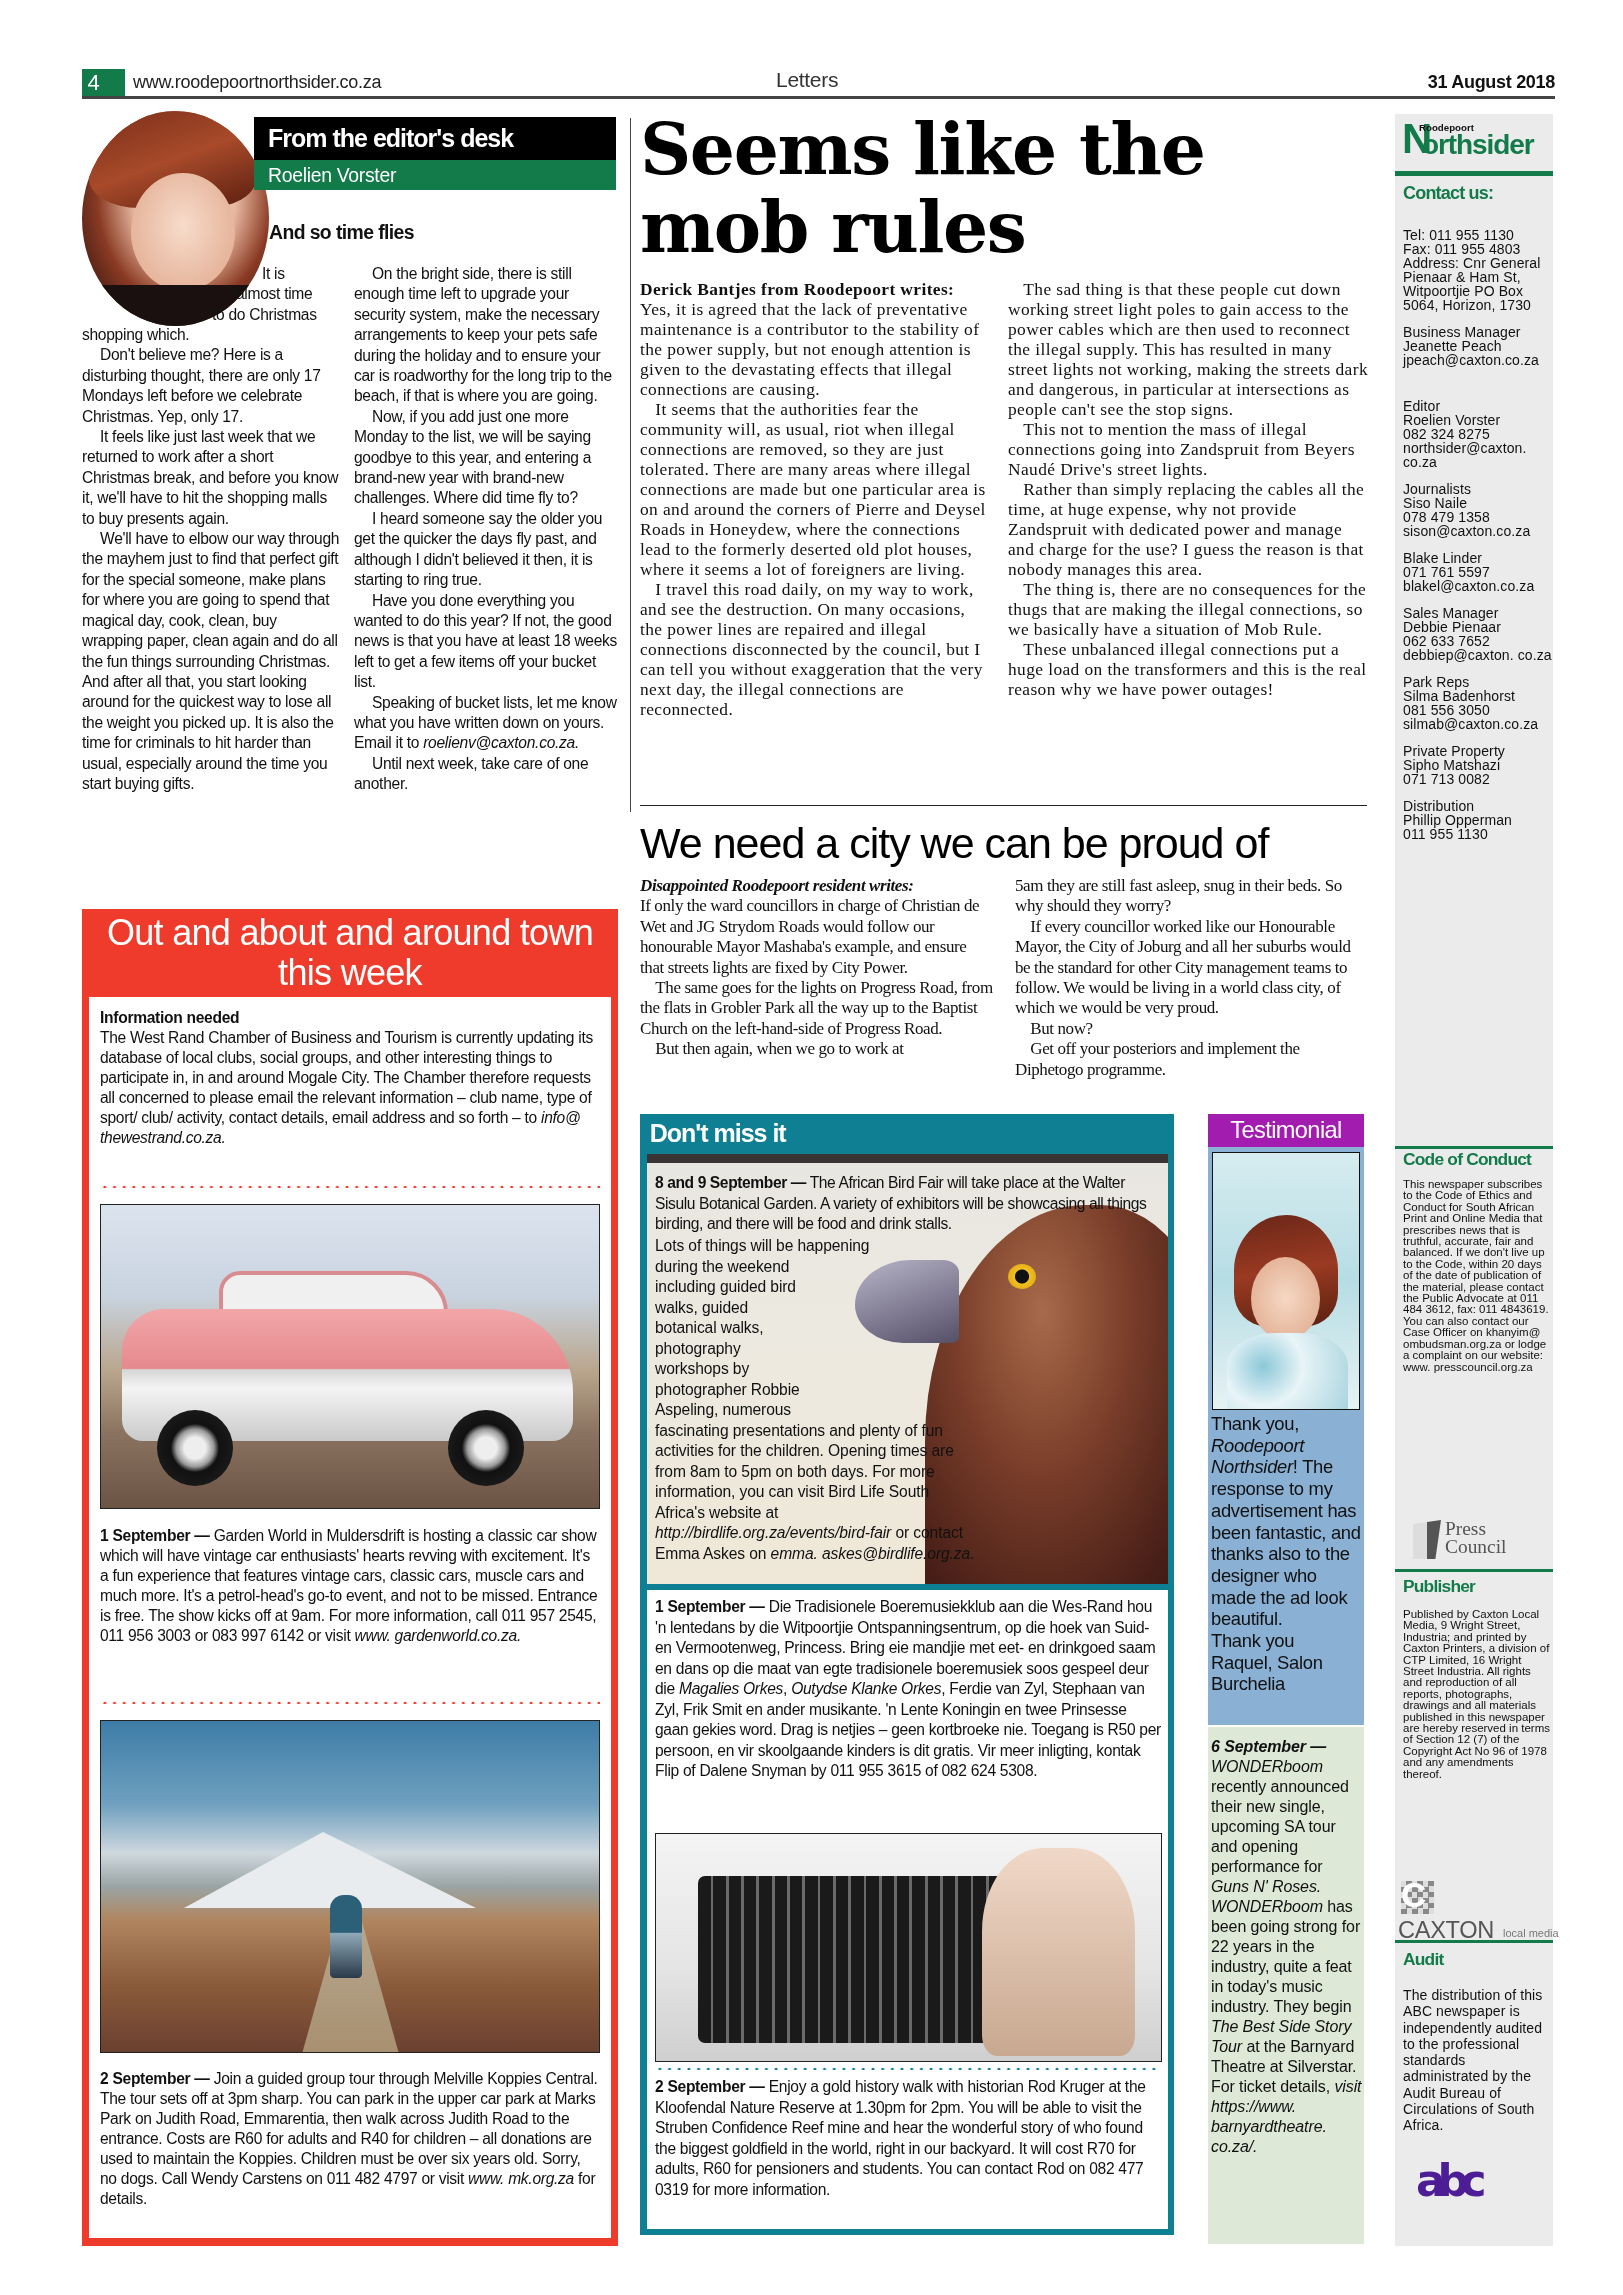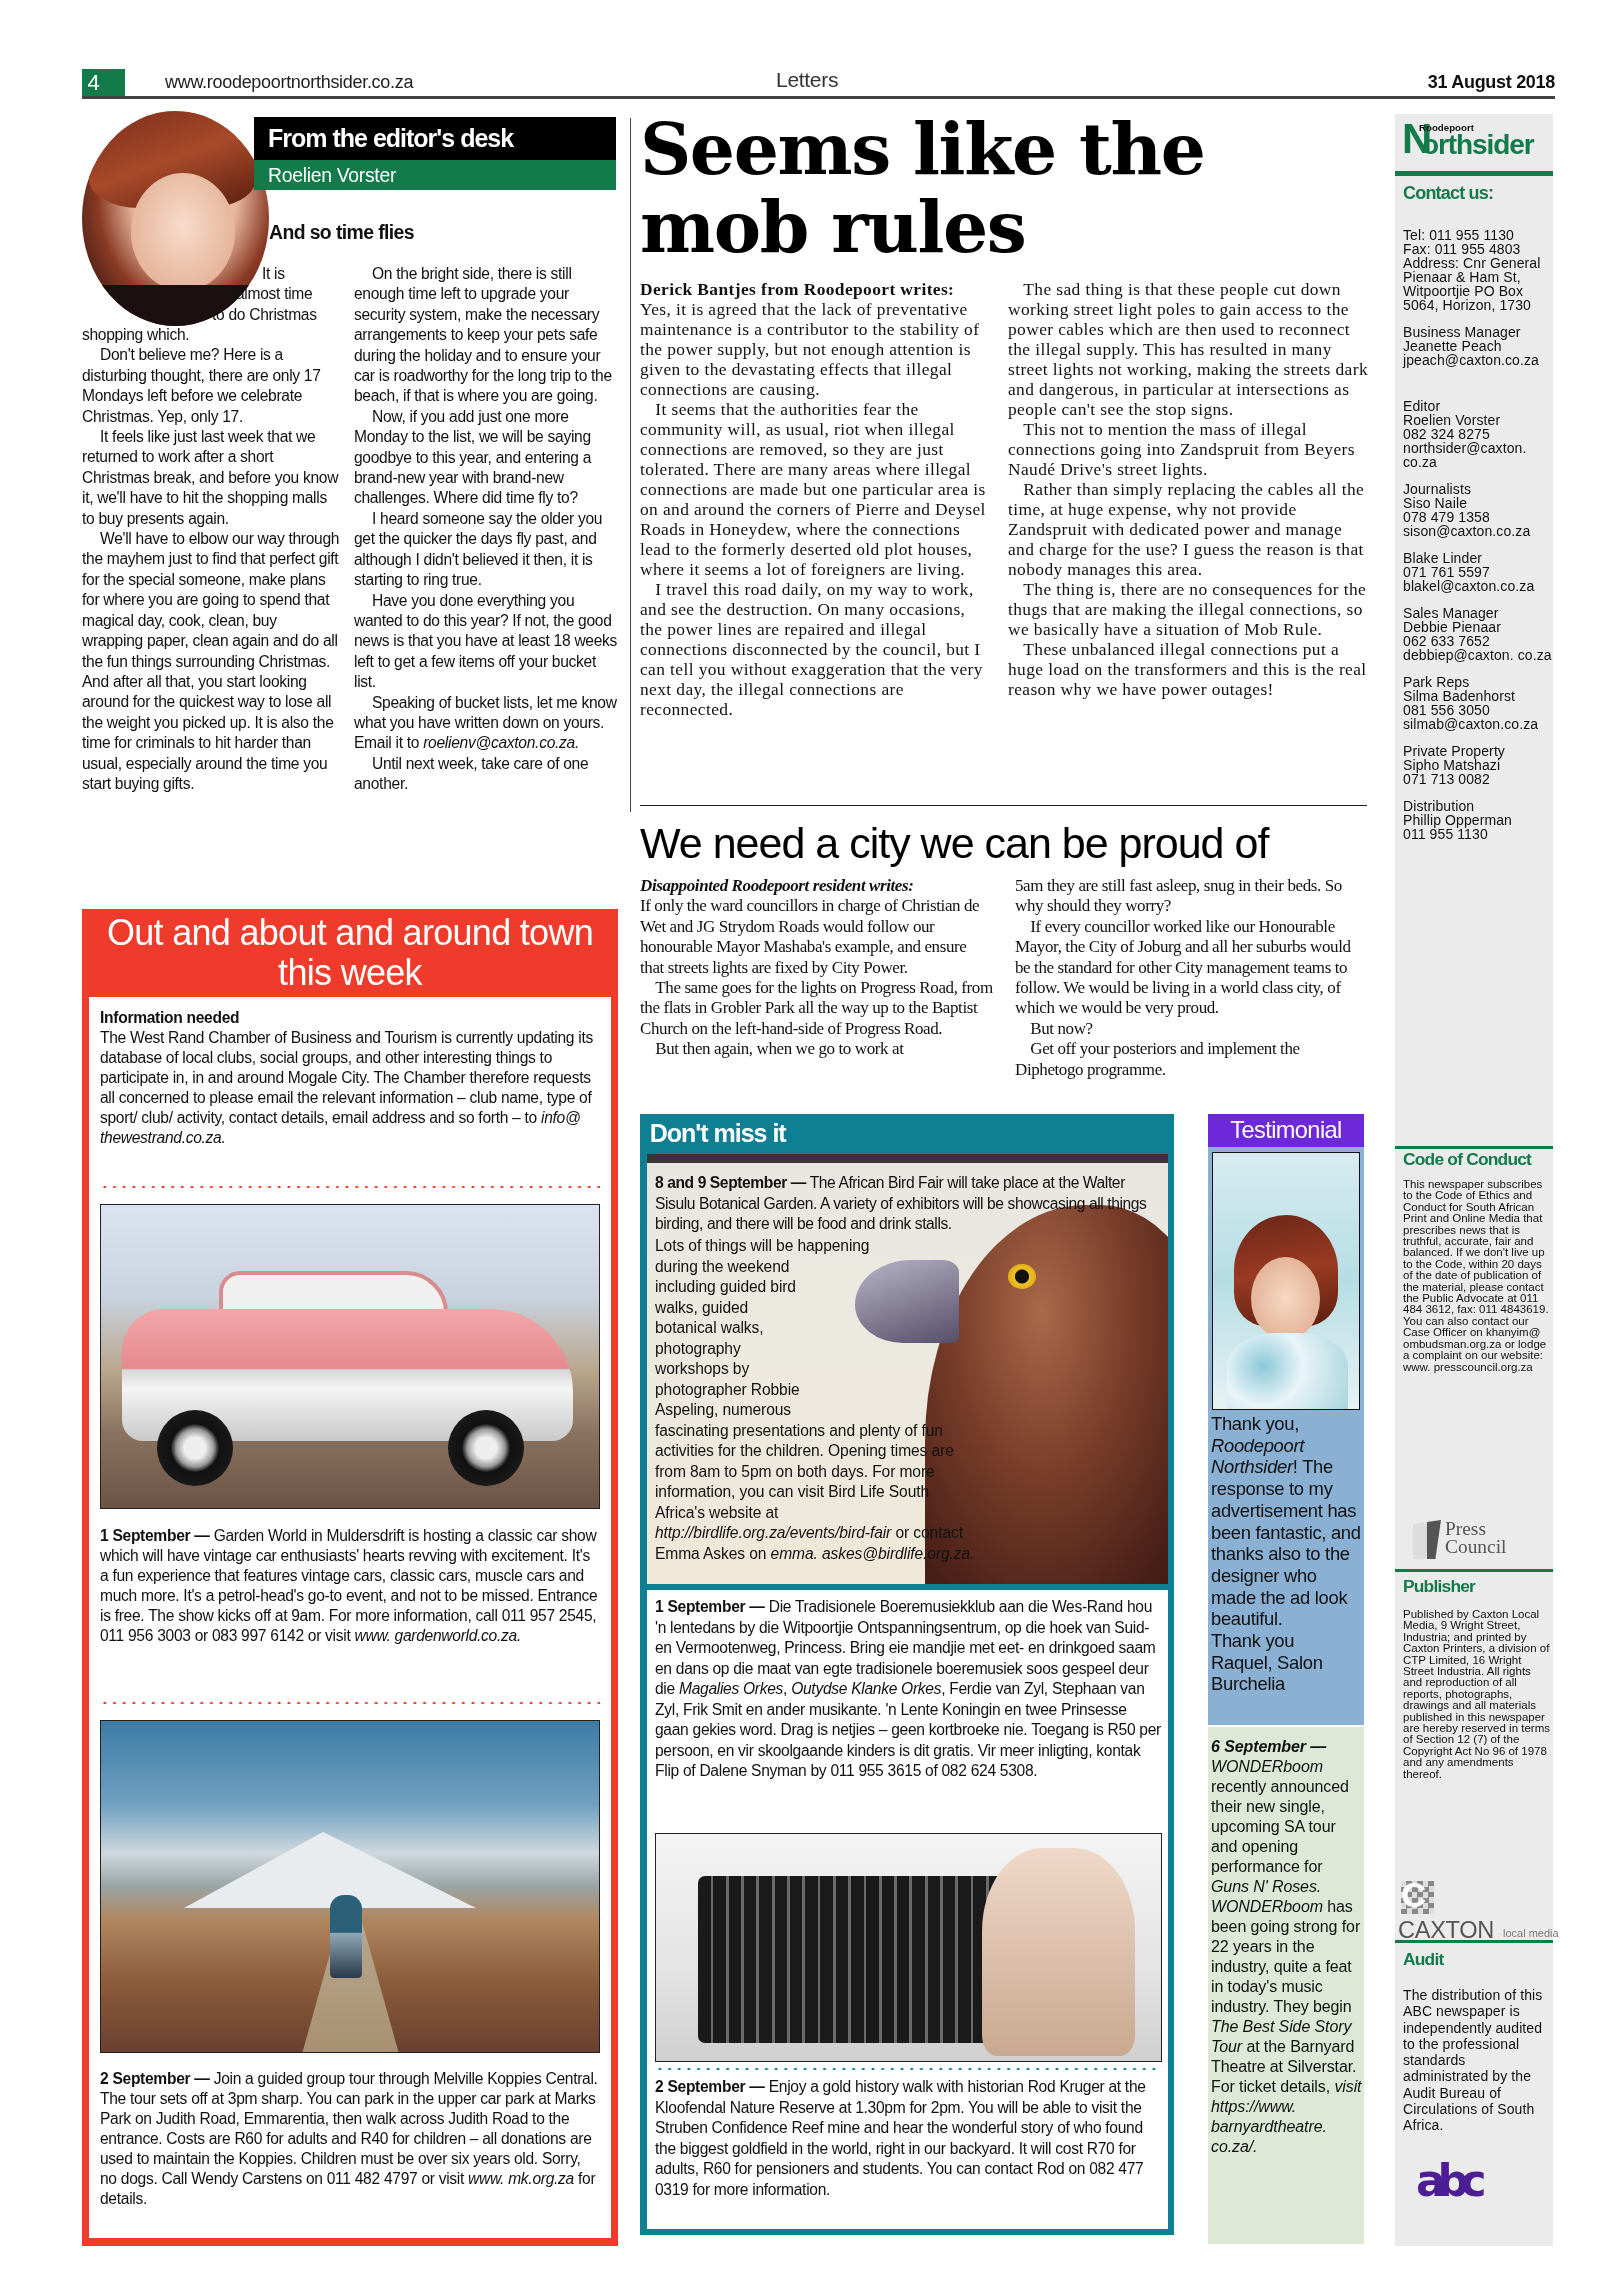--- a/index.html
+++ b/index.html
@@ -2,21 +2,21 @@
 <html style="font-size:11px"><head>
 <meta charset="utf-8">
 <style>
   * { box-sizing: border-box; margin: 0; padding: 0; }
   html, body { width: 1624px; height: 2295px; background: #ffffff; overflow: hidden; }
   body { position: relative; font-family: "Liberation Sans", sans-serif; color: #111; }
   .abs { position: absolute; }
 
   
   .page-num { left: 82px; top: 69px; width: 43px; height: 28px; background: #137a4a; color: #fff; font-size: 22px; line-height: 28px; padding-left: 5.6px; font-family: "Liberation Sans", sans-serif; }
-  .site-url { left: 133px; top: 72px; font-size: 18px; color: #222; font-family: "Liberation Sans Narrow", "Liberation Sans", sans-serif; letter-spacing: -0.3px; margin-left: 32px; }
+  .site-url { left: 133px; top: 72px; font-size: 18px; color: #222; font-family: "Liberation Sans Narrow", "Liberation Sans", sans-serif; letter-spacing: -0.3px; }
   .section-label { left: 776px; top: 68px; font-size: 21px; color: #333; font-weight: 300; letter-spacing: -0.3px; }
   .date-label { right: 69px; top: 72px; font-size: 18px; font-weight: bold; color: #111; letter-spacing: -0.3px; }
   .header-rule { left: 82px; top: 96px; width: 1473px; height: 2.8px; background: #444; }
 
   
   .editor-photo { left: 82px; top: 111px; width: 187px; height: 215px; border-radius: 50%; background: radial-gradient(ellipse at 55% 40%, #f2d2c0 0%, #e7b8a0 35%, #8a3a24 60%, #3b1810 85%); overflow: hidden; }
   .editor-photo .hair { position:absolute; left:7px; top:0; width:167px; height:97px; border-radius:50% 50% 30% 30%; background: linear-gradient(160deg,#7a2e1a,#a84a2a 50%,#5a1e10); }
   .editor-photo .face { position:absolute; left:49px; top:62px; width:104px; height:118px; border-radius:50%; background: radial-gradient(ellipse at 50% 45%, #f7dccb, #e6b59c 70%); }
   .editor-photo .top { position:absolute; left:0; top:174px; width:187px; height:56px; background:#1a1010; }
   .editor-title-bar { left: 254px; top: 117px; width: 362px; height: 43px; background: #000; color: #fff; font-size: 25px; font-weight: bold; padding-left: 14px; line-height: 43px; letter-spacing: -1px; }
@@ -89,21 +89,21 @@
   .narrow-sans { font-family: "Liberation Sans Narrow", "Liberation Sans", sans-serif; font-size: 15.6px; line-height: 20.5px; letter-spacing: -0.3px; color: #111; }
   .narrow-sans b { font-weight: bold; }
   .accordion-photo { left: 655px; top: 1833px; width: 507px; height: 229px; border: 1.4px solid #222; background: linear-gradient(180deg,#f4f4f4 0%, #e4e4e4 60%, #cfcfcf 100%); overflow:hidden; }
   .accordion-body { position:absolute; left:42px; top:42px; width:305px; height:167px; background: repeating-linear-gradient(90deg,#1a1a1a 0,#1a1a1a 12.5px,#6a6a6a 12.5px,#6a6a6a 15.3px); border-radius: 7px; }
   .accordion-hand { position:absolute; left:326px; top:14px; width:153px; height:208px; border-radius: 40% 40% 10% 10%; background: linear-gradient(180deg,#f0d8c8,#c8a890); }
   .dots3 { left: 655px; top: 2067px; width: 504px; background-image: radial-gradient(circle, #0f7f94 1.4px, transparent 1.7px); }
   .gold-text { left: 655px; top: 2077px; width: 507px; }
 
   
   .test-box { left: 1208px; top: 1114px; width: 156px; height: 611px; background: #8ab0d4; }
-  .test-title { left: 1208px; top: 1114px; width: 156px; height: 33px; background: #6d28d9; color: #fff; font-size: 23.6px; line-height: 33px; text-align: center; letter-spacing: -0.6px; }
+  .test-title { left: 1208px; top: 1114px; width: 156px; height: 33px; background: #a21caf; color: #fff; font-size: 23.6px; line-height: 33px; text-align: center; letter-spacing: -0.6px; }
   .test-photo { left: 1212px; top: 1152px; width: 148px; height: 258px; border: 1.4px solid #111; background: linear-gradient(180deg,#d6ecf0 0%, #b6dde4 50%, #e6f2f4 100%); overflow:hidden; }
   .test-photo .hair { position:absolute; left:21px; top:62px; width:104px; height:111px; border-radius:50% 50% 30% 30%; background: linear-gradient(170deg,#6a2618,#9a3a22 50%,#5a2010); }
   .test-photo .face { position:absolute; left:38px; top:104px; width:69px; height:83px; border-radius:50%; background: radial-gradient(ellipse,#f6d8c4,#e2b094 80%); }
   .test-photo .top { position:absolute; left:14px; top:180px; width:121px; height:83px; border-radius:40% 40% 0 0; background: radial-gradient(circle at 30% 40%,#8cc8d8 0,#e8f4f8 40%,#a6d2dc 100%); }
   .test-text { left: 1211px; top: 1413px; width: 151px; font-size: 18.4px; line-height: 21.7px; color: #111; letter-spacing: -0.3px; }
   .wonder-box { left: 1208px; top: 1727px; width: 156px; height: 517px; background: #dde8d6; }
   .wonder-text { left: 1211px; top: 1737px; width: 151px; font-size: 16px; line-height: 20px; color: #111; letter-spacing: -0.1px; }
 
   
   .sidebar { left: 1395px; top: 114px; width: 158px; height: 2132px; background: #ebebeb; }

